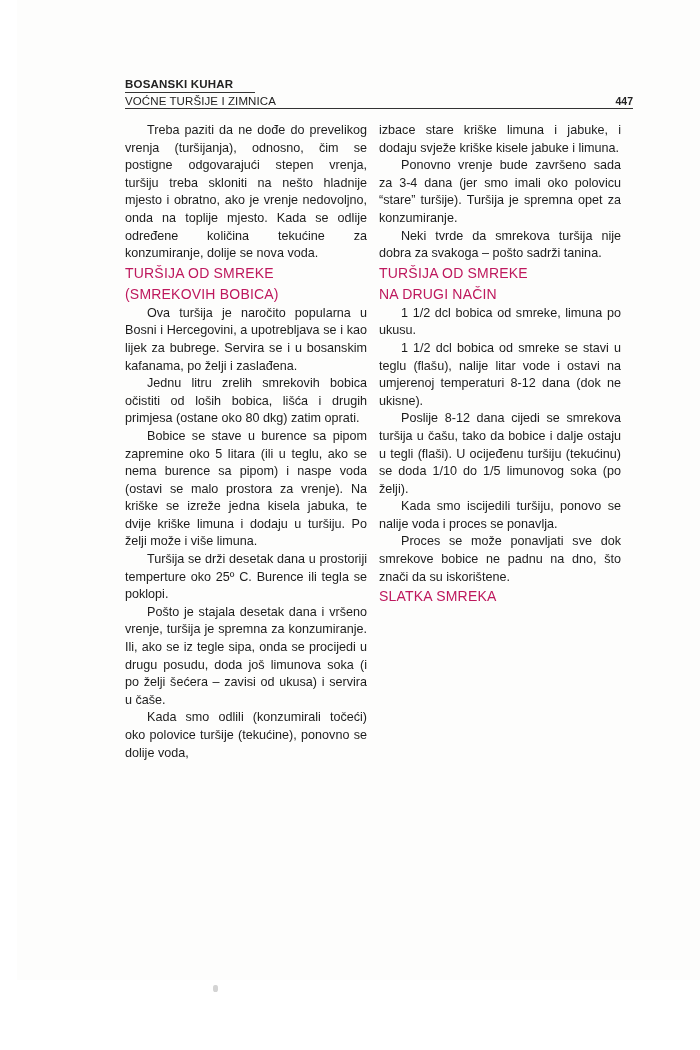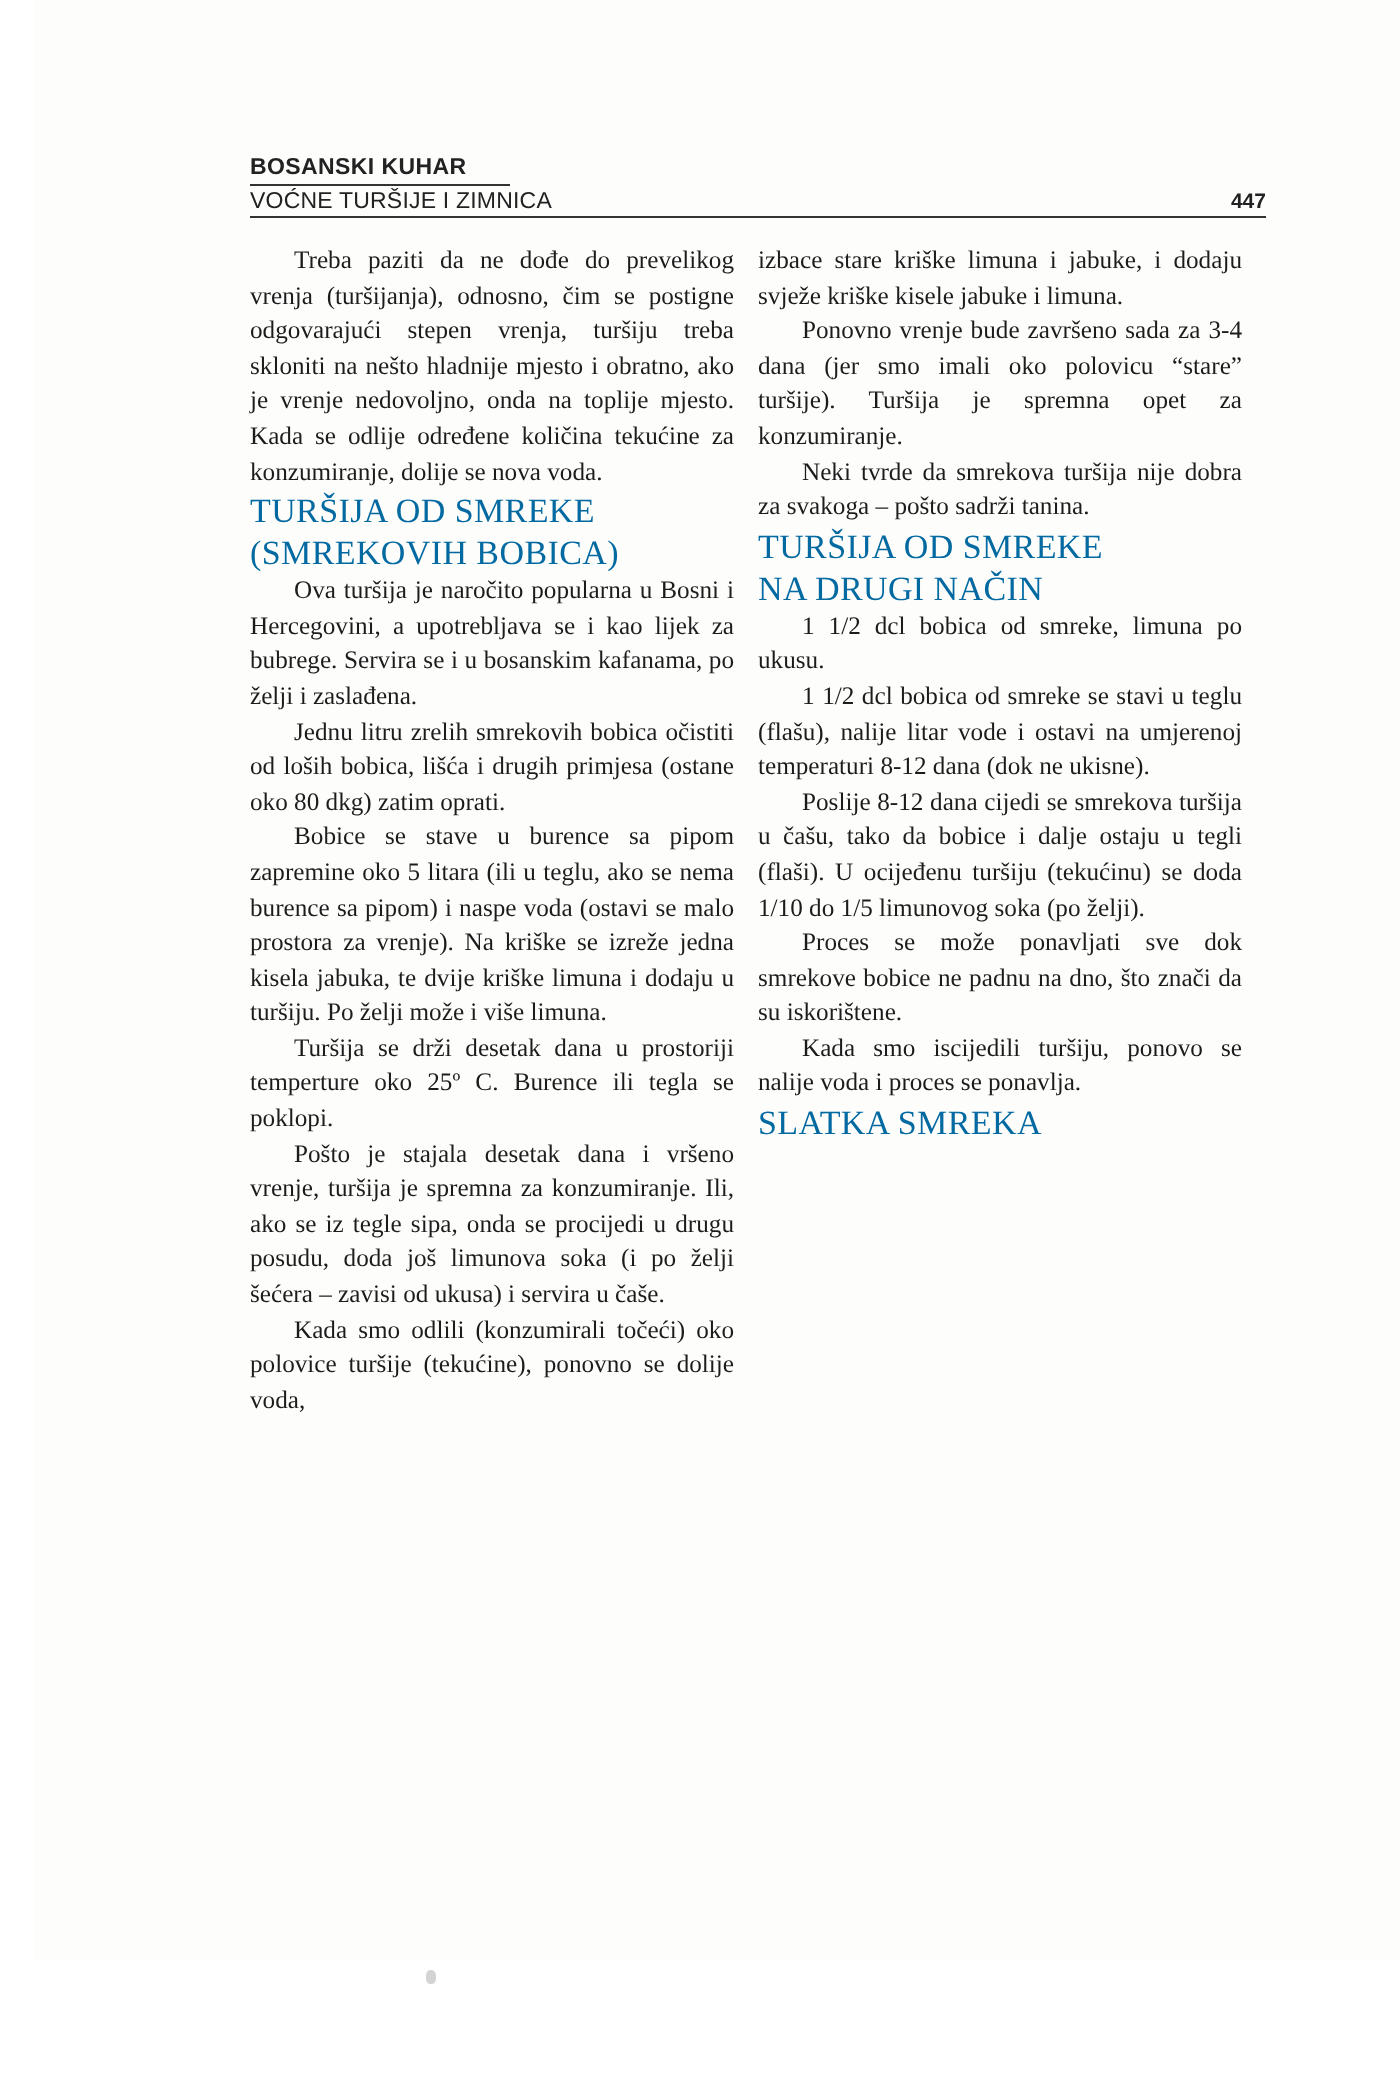--- a/index.html
+++ b/index.html
@@ -61,44 +61,43 @@
     border-bottom: 1.4px solid #333;
     margin-top: 1px;
   }
   .columns {
     position: absolute;
     left: 108px;
     top: 122px;
     width: 510px;
     display: flex;
     gap: 12px;
-    font-family: Liberation Serif, serif;
   }
   .col {
     width: 242px;
   }
   p.para {
     margin: 0;
     font-size: 12.6px;
     line-height: 17.6px;
     text-align: justify;
     text-justify: inter-word;
     text-indent: 22px;
     color: #1c1c1c;
     hyphens: manual;
   }
   p.para.noindent {
     text-indent: 0;
   }
   h2.heading {
     margin: 0;
-    font-size: 17px;
+    font-size: 14px;
     font-weight: normal;
     line-height: 21px;
-    color: #0369a1;
+    color: #be185d;
     letter-spacing: 0.2px;
   }
   .sp-heading-before { margin-top: 24px; }
   .sp-heading-after { margin-top: 14px; }
   .sp-sec-before { margin-top: 28px; }
   .smudge {
     position: absolute;
     left: 196px;
     top: 985px;
     width: 5px;
@@ -147,22 +146,22 @@
       <p class="para">Neki tvrde da smrekova turšija nije dobra za svakoga – pošto sadrži tanina.</p>
 
       <h2 class="heading sp-heading-before">
         <span>TURŠIJA OD SMREKE</span><br>
         <span>NA DRUGI NAČIN</span>
       </h2>
 
       <p class="para sp-heading-after">1 1/2 dcl bobica od smreke, limuna po ukusu.</p>
       <p class="para">1 1/2 dcl bobica od smreke se stavi u teglu (flašu), nalije litar vode i ostavi na umjerenoj temperaturi 8-12 dana (dok ne ukisne).</p>
       <p class="para">Poslije 8-12 dana cijedi se smrekova turšija u čašu, tako da bobice i dalje ostaju u tegli (flaši). U ocijeđenu turšiju (tekućinu) se doda 1/10 do 1/5 limunovog soka (po želji).</p>
+      <p class="para">Kada smo iscijedili turšiju, ponovo se nalije voda i proces se ponavlja.</p>
       <p class="para">Proces se može ponavljati sve dok smrekove bobice ne padnu na dno, što znači da su iskorištene.</p>
-      <p class="para">Kada smo iscijedili turšiju, ponovo se nalije voda i proces se ponavlja.</p>
 
       <h2 class="heading sp-sec-before">SLATKA SMREKA</h2>
 
     </div>
 
   </div>
 
   <div class="smudge"></div>
 </div>
 

